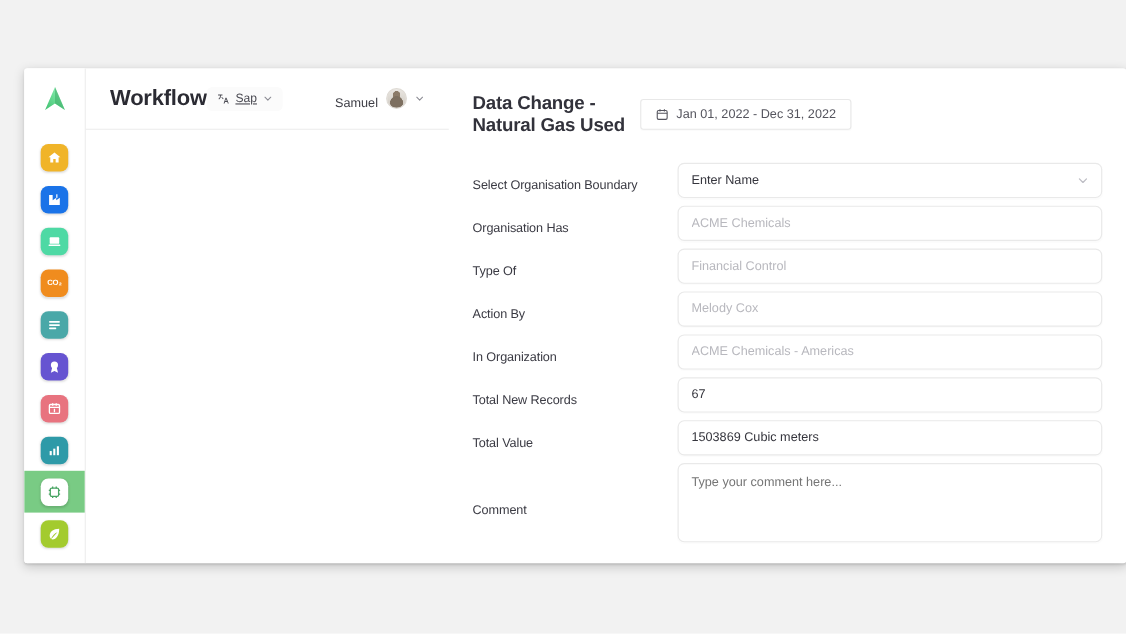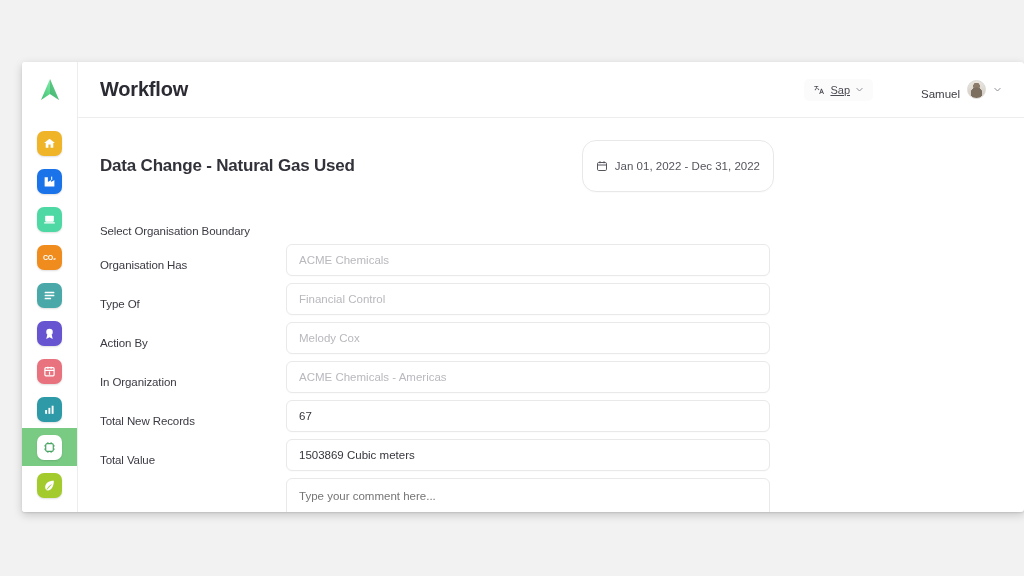--- a/index.html
+++ b/index.html
@@ -90,21 +90,21 @@
     letter-spacing: -0.2px;
     box-shadow: 0 1px 2px rgba(0,0,0,0.13);
   }
 
   .tile svg { display: block; }
 
   
   #main {
     flex: 1 1 auto;
     display: flex;
-    flex-direction: column;
+    flex-direction: row;
     min-width: 0;
   }
 
   
   #topbar {
     height: 56px;
     flex: 0 0 56px;
     border-bottom: 1px solid #ededed;
     display: flex;
     align-items: center;
@@ -189,22 +189,22 @@
     color: #32323b;
     letter-spacing: -0.2px;
   }
 
   #date-range {
     margin-left: auto;
     display: flex;
     align-items: flex-start;
     gap: 7px;
     border: 1px solid #e8e8e8;
-    border-radius: 14px;
-    padding: 19px 13px;
+    border-radius: 3px;
+    padding: 7px 13px;
     background: #fff;
     cursor: pointer;
     box-shadow: 0 1px 1px rgba(0,0,0,0.02);
   }
 
   #date-range .date-text {
     font-size: 11.5px;
     color: #55555e;
     white-space: nowrap;
   }
@@ -425,20 +425,26 @@
               <path d="M3 10h18M8 2.5v4M16 2.5v4"></path>
           </svg>
           <span class="date-text">Jan 01, 2022 - Dec 31, 2022</span>
         </div>
       </div>
 
       <form id="form">
 
         <div class="form-row">
           <label class="form-label">Select Organisation Boundary</label>
+          <div class="field-wrap">
+            <input class="field select-field" type="text" readonly="" value="Enter Name" style="">
+            <svg class="field-chevron" viewBox="0 0 24 24" fill="none" stroke="#bdbdc4" stroke-width="2.6" stroke-linecap="round" stroke-linejoin="round">
+                <path d="M5 9l7 7 7-7"></path>
+              </svg>
+          </div>
         </div>
 
         <div class="form-row">
           <label class="form-label">Organisation Has</label>
           <div class="field-wrap">
             <input class="field placeholder-value" type="text" value="ACME Chemicals" style="">
           </div>
         </div>
 
         <div class="form-row">

